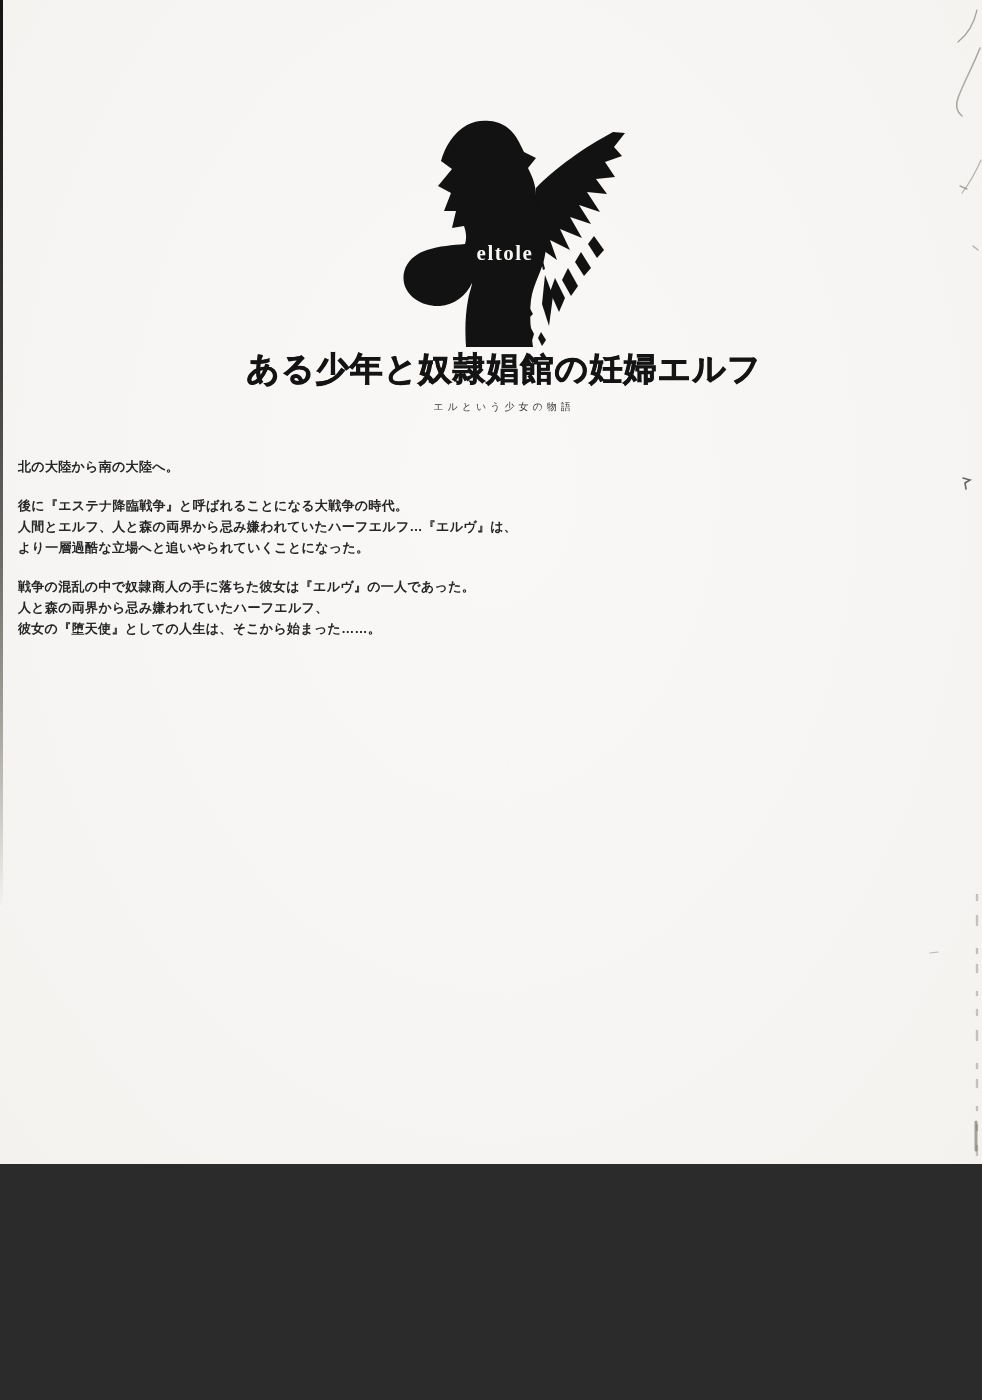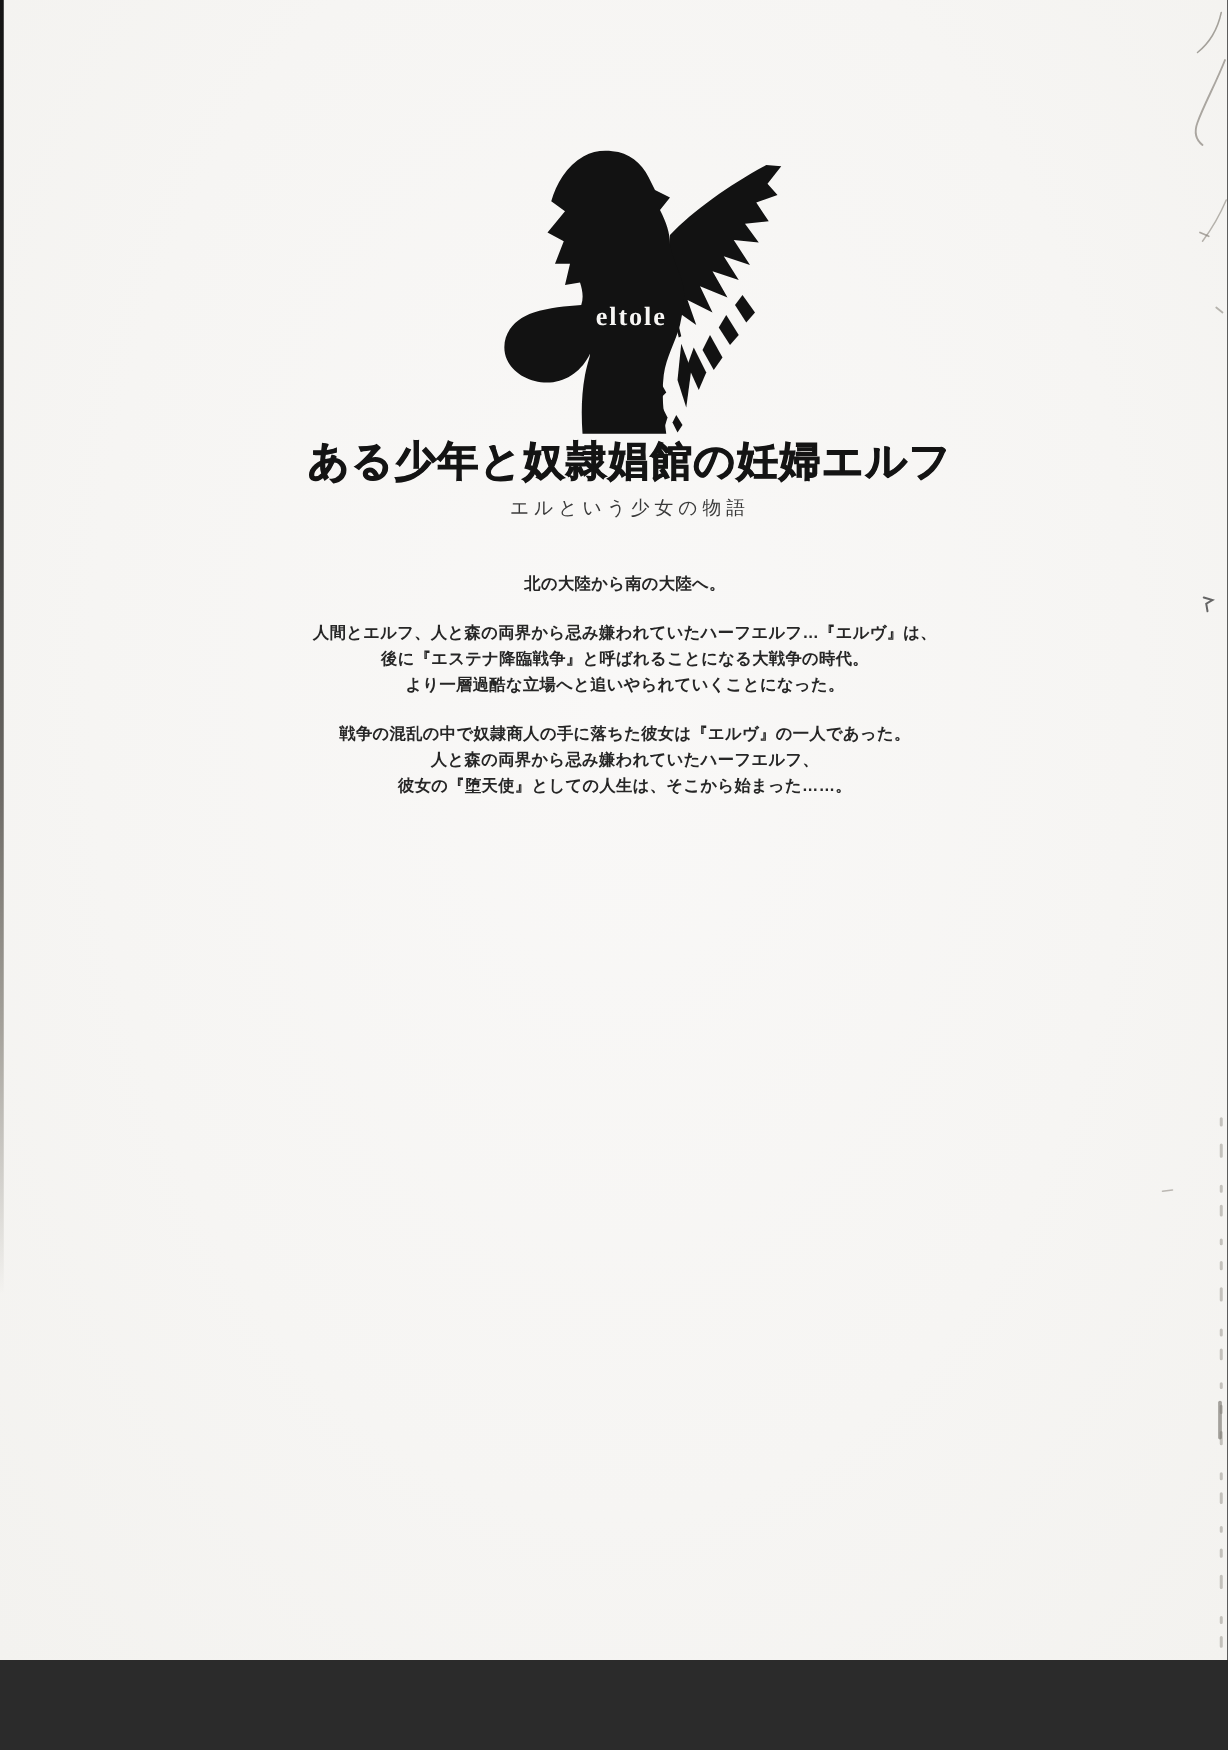--- a/index.html
+++ b/index.html
@@ -1,18 +1,18 @@
 <!DOCTYPE html>
 <html><head>
 <meta charset="utf-8">
 <style>
   html,body{margin:0;padding:0;background:#2b2b2b;}
   .page{
     position:relative;
-    width:982px;height:1328px;
+    width:982px;height:1164px;
     margin:0 auto;
     background:radial-gradient(ellipse at 50% 42%, #f9f8f7 0%, #f6f5f3 60%, #f3f2ef 100%);
     overflow:hidden;
     font-family:"Liberation Sans","DejaVu Sans",sans-serif;
   }
   .binding-edge{
     position:absolute;left:0;top:0;width:3px;height:100%;
     background:linear-gradient(to bottom,
       #141414 0%, #1d1d1d 10%, #3a3a38 30%, #6e6b66 48%,
       #a5a29b 62%, rgba(190,187,180,0) 78%);
@@ -28,27 +28,27 @@
     position:absolute;top:347px;left:26px;right:0;
     margin:0;text-align:center;
     font-size:33px;line-height:44px;font-weight:900;
     letter-spacing:1px;color:#141414;
     -webkit-text-stroke:0.8px #141414;
     white-space:nowrap;
   }
   .subtitle{
     position:absolute;top:397px;left:26px;right:0;
     text-align:center;
-    font-size:15px;line-height:20px;font-weight:500;
+    font-size:10px;line-height:20px;font-weight:500;
     letter-spacing:4px;color:#3a3a3a;
     white-space:nowrap;
   }
   .body-text{
     position:absolute;top:456px;left:18px;right:0;
-    text-align:center;color:#262626;
+    text-align:left;color:#262626;
     font-size:13px;line-height:21px;font-weight:600;
     letter-spacing:0.3px;
   }
   .paragraph{margin:0 0 18px 0;}
   .line{white-space:nowrap;}
   .page-number{
     position:absolute;left:24px;top:1352px;
     font-family:"Liberation Serif","DejaVu Serif",serif;
     font-size:22px;color:#2e2e2e;
   }
@@ -107,22 +107,22 @@
 
   <h1 class="title">ある少年と奴隷娼館の妊婦エルフ</h1>
 
   <div class="subtitle">エルという少女の物語</div>
 
   <div class="body-text">
       <div class="paragraph">
         <div class="line">北の大陸から南の大陸へ。</div>
       </div>
       <div class="paragraph">
+        <div class="line">後に『エステナ降臨戦争』と呼ばれることになる大戦争の時代。</div>
         <div class="line">人間とエルフ、人と森の両界から忌み嫌われていたハーフエルフ…『エルヴ』は、</div>
-        <div class="line">後に『エステナ降臨戦争』と呼ばれることになる大戦争の時代。</div>
         <div class="line">より一層過酷な立場へと追いやられていくことになった。</div>
       </div>
       <div class="paragraph">
         <div class="line">戦争の混乱の中で奴隷商人の手に落ちた彼女は『エルヴ』の一人であった。</div>
         <div class="line">人と森の両界から忌み嫌われていたハーフエルフ、</div>
         <div class="line">彼女の『堕天使』としての人生は、そこから始まった……。</div>
       </div>
     </div>
 
   <div class="page-number">3</div>

